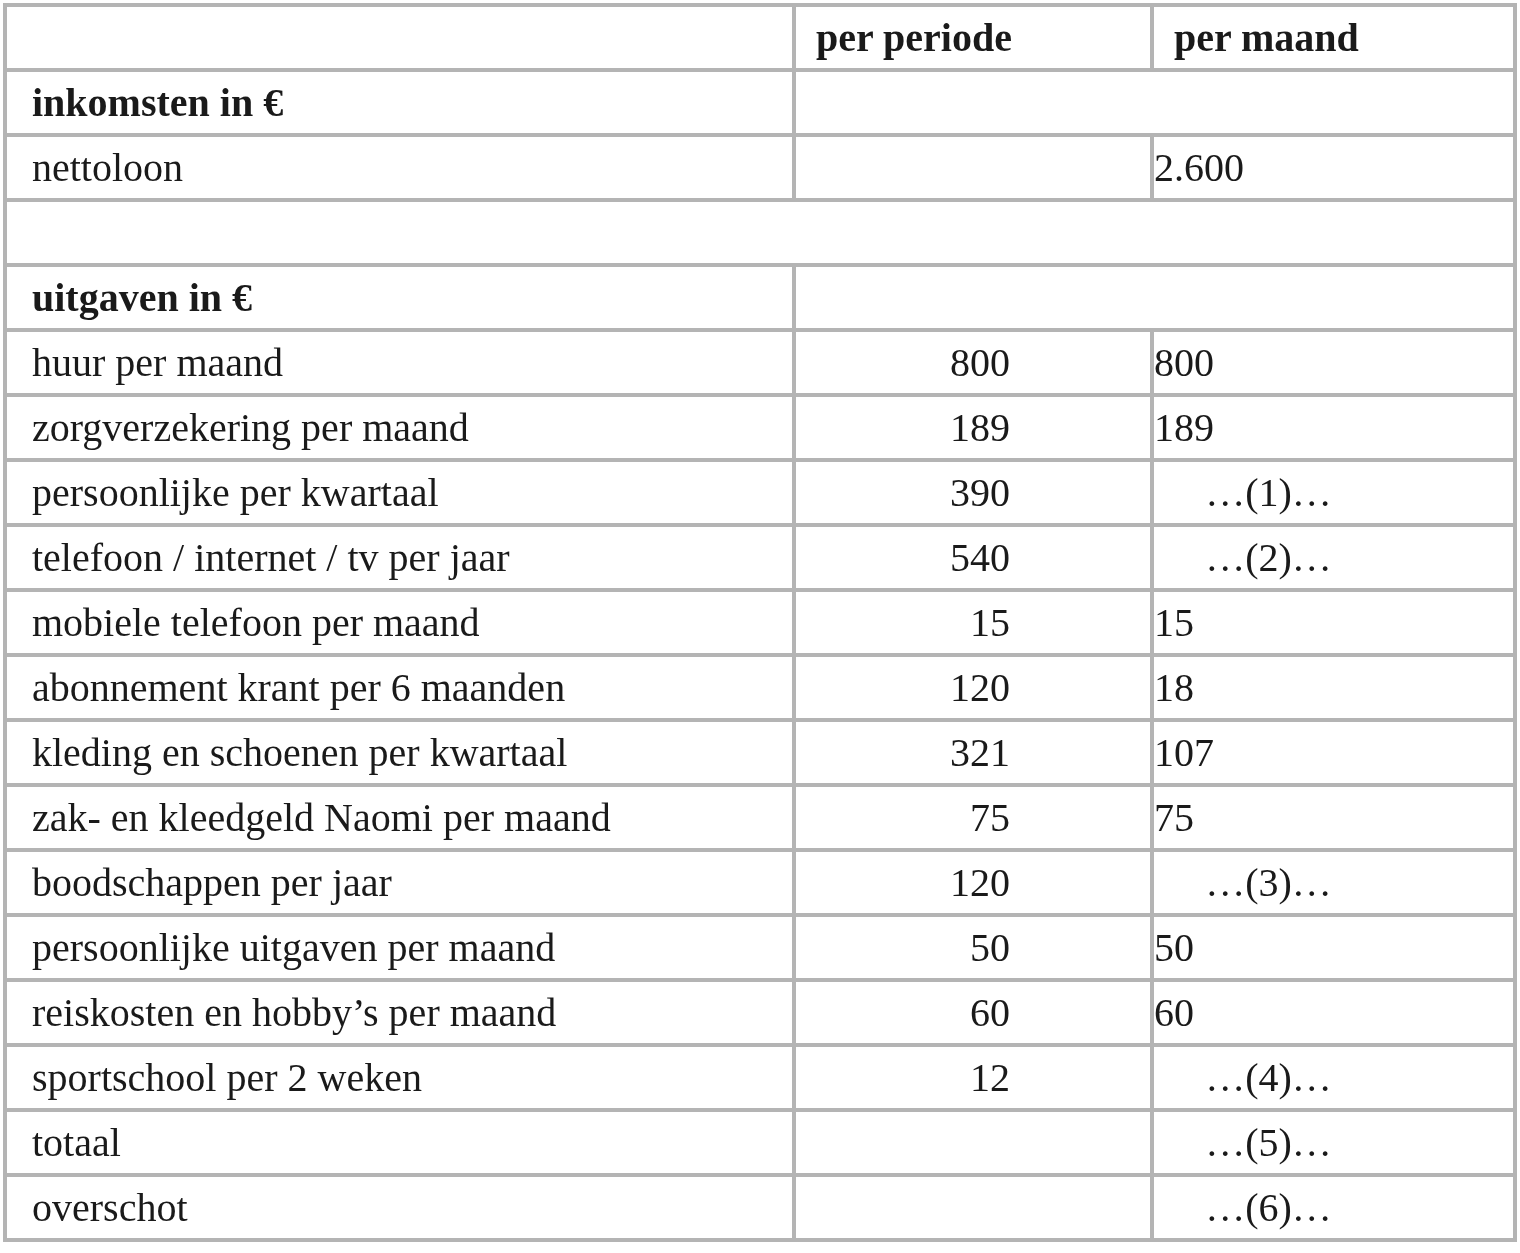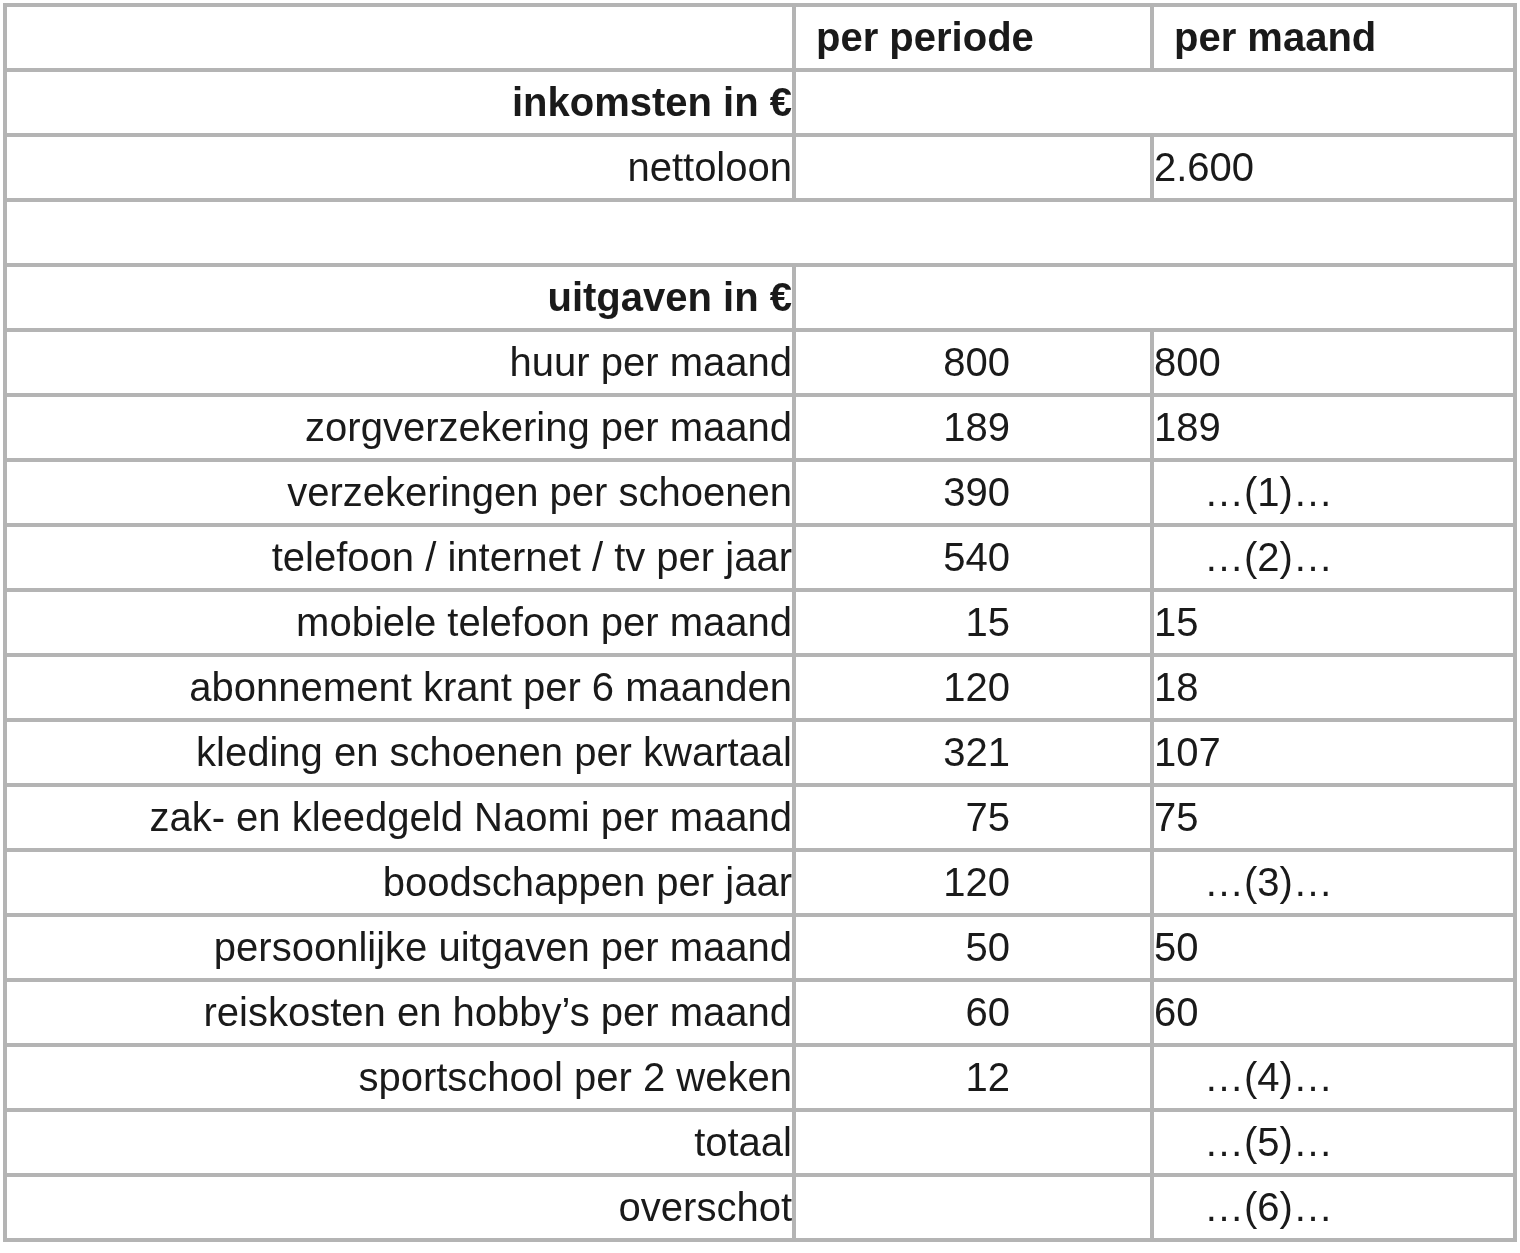--- a/index.html
+++ b/index.html
@@ -7,38 +7,38 @@
     background: #ffffff;
   }
   body {
     padding: 3px;
     width: 1514px;
   }
   table.budget {
     border-collapse: collapse;
     table-layout: fixed;
     width: 1510px;
-    font-family: Liberation Sans, sans-serif;
+    font-family: Liberation Serif, serif;
     font-size: 40px;
     color: #1a1a1a;
     background: #ffffff;
   }
   col.c1 { width: 789px; }
   col.c2 { width: 358px; }
   col.c3 { width: 363px; }
   td {
     border: 4px solid #b4b4b4;
     height: 61px;
     padding: 0;
     vertical-align: middle;
     background: #ffffff;
     white-space: nowrap;
     overflow: hidden;
   }
-  td.label { padding-left: 25px; text-align: right; }
+  td.label { padding-left: 25px; text-align: left; }
   td.sect  { font-weight: bold; }
   td.head  { font-weight: bold; padding-left: 20px; text-align: left; }
   td.r2    { text-align: right; padding-right: 140px; }
   td.r3    { text-align: left; padding-right: 130px; }
   td.ph3   { text-align: center; padding-right: 130px; }
 </style>
 </head>
 <body>
 
 <table class="budget">
@@ -81,21 +81,21 @@
     <td class="r3">800</td>
   </tr>
 
   <tr>
     <td class="label">zorgverzekering per maand</td>
     <td class="r2">189</td>
     <td class="r3">189</td>
   </tr>
 
   <tr>
-    <td class="label">verzekeringen per schoenen</td>
+    <td class="label">persoonlijke per kwartaal</td>
     <td class="r2">390</td>
     <td class="ph3">…(1)…</td>
   </tr>
 
   <tr>
     <td class="label">telefoon / internet / tv per jaar</td>
     <td class="r2">540</td>
     <td class="ph3">…(2)…</td>
   </tr>
 

